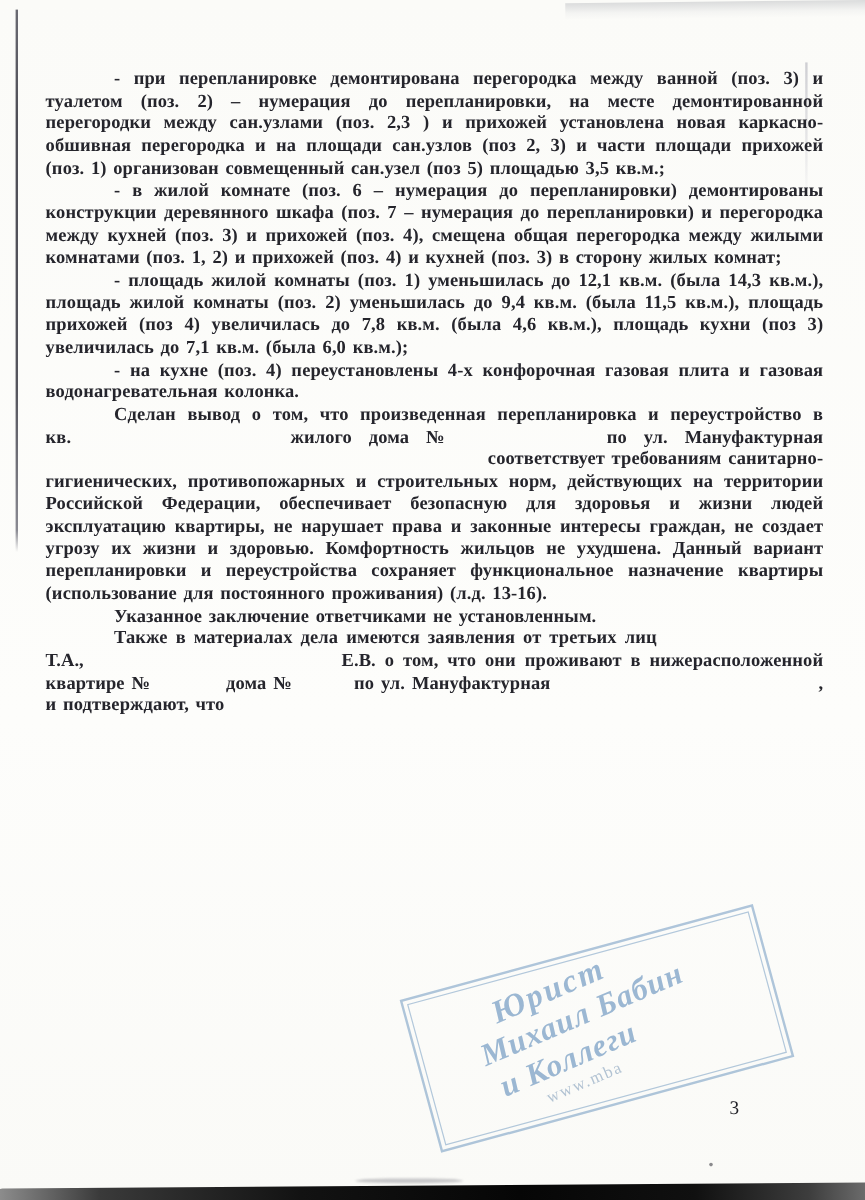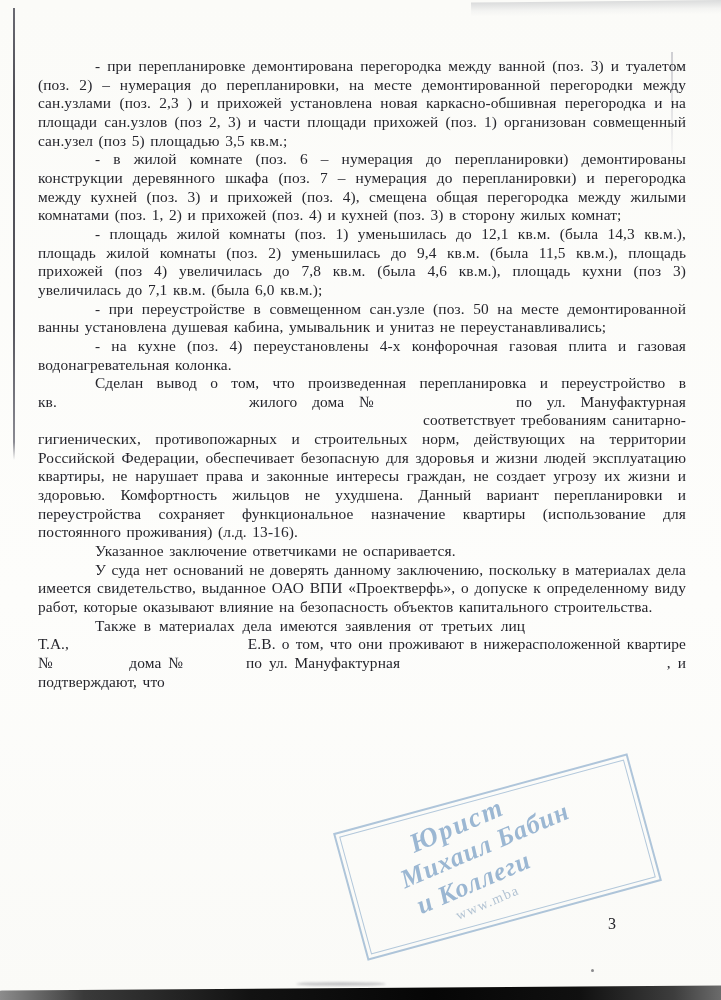--- a/index.html
+++ b/index.html
@@ -27,20 +27,21 @@
     color: #25252c;
     font-size: 15.4px;
     line-height: 18.65px;
     text-align: justify;
     word-spacing: 1.6px;
     letter-spacing: 0.1px;
   }
   .content p {
     margin: 0;
     text-indent: 57px;
+    font-weight: bold;
   }
   
   .edge-left {
     position: absolute;
     left: 13px;
     top: 8px;
     width: 2px;
     height: 452px;
     background: linear-gradient(180deg, #6a6a72 0%, #4e4e56 20%, #55555d 70%, #8a8a92 96%, rgba(140,140,148,0) 100%);
   }
@@ -148,25 +149,23 @@
 <div class="page">
 
   <div class="smudge-top"></div>
   <div class="edge-left"></div>
   <div class="fold-right"></div>
 
   <div class="content">
     <p>- при перепланировке демонтирована перегородка между ванной (поз. 3) и туалетом (поз. 2) – нумерация до перепланировки, на месте демонтированной перегородки между сан.узлами (поз. 2,3 ) и прихожей установлена новая каркасно-обшивная перегородка и на площади сан.узлов (поз 2, 3) и части площади прихожей (поз. 1) организован совмещенный сан.узел (поз 5) площадью 3,5 кв.м.;</p>
     <p>- в жилой комнате (поз. 6 – нумерация до перепланировки) демонтированы конструкции деревянного шкафа (поз. 7 – нумерация до перепланировки) и перегородка между кухней (поз. 3) и прихожей (поз. 4), смещена общая перегородка между жилыми комнатами (поз. 1, 2) и прихожей (поз. 4) и кухней (поз. 3) в сторону жилых комнат;</p>
     <p>- площадь жилой комнаты (поз. 1) уменьшилась до 12,1 кв.м. (была 14,3 кв.м.), площадь жилой комнаты (поз. 2) уменьшилась до 9,4 кв.м. (была 11,5 кв.м.), площадь прихожей (поз 4) увеличилась до 7,8 кв.м. (была 4,6 кв.м.), площадь кухни (поз 3) увеличилась до 7,1 кв.м. (была 6,0 кв.м.);</p>
-    <p>- при переустройстве в совмещенном сан.узле (поз. 50 на месте демонтированной ванны установлена душевая кабина, умывальник и унитаз не переустанавливались;</p>
     <p>- на кухне (поз. 4) переустановлены 4-х конфорочная газовая плита и газовая водонагревательная колонка.</p>
     <p>Сделан вывод о том, что произведенная перепланировка и переустройство в кв.&nbsp;&nbsp;&nbsp;&nbsp;&nbsp;&nbsp;&nbsp;&nbsp;&nbsp;&nbsp;&nbsp;&nbsp; жилого дома №&nbsp;&nbsp;&nbsp;&nbsp;&nbsp;&nbsp;&nbsp;&nbsp; по ул. Мануфактурная &nbsp;&nbsp;&nbsp;&nbsp;&nbsp;&nbsp;&nbsp;&nbsp;&nbsp;&nbsp;&nbsp;&nbsp;&nbsp;&nbsp;&nbsp;&nbsp;&nbsp;&nbsp;&nbsp;&nbsp;&nbsp;&nbsp;&nbsp;&nbsp;&nbsp;&nbsp;&nbsp;&nbsp;&nbsp;&nbsp;&nbsp;&nbsp;&nbsp;&nbsp;&nbsp;&nbsp;&nbsp;&nbsp;&nbsp;&nbsp;&nbsp;&nbsp;&nbsp;&nbsp;&nbsp;&nbsp;&nbsp;&nbsp;&nbsp;&nbsp;&nbsp;&nbsp;&nbsp;&nbsp;&nbsp;&nbsp;&nbsp;&nbsp;&nbsp;&nbsp;&nbsp;&nbsp;&nbsp;&nbsp;&nbsp; соответствует требованиям санитарно-гигиенических, противопожарных и строительных норм, действующих на территории Российской Федерации, обеспечивает безопасную для здоровья и жизни людей эксплуатацию квартиры, не нарушает права и законные интересы граждан, не создает угрозу их жизни и здоровью. Комфортность жильцов не ухудшена. Данный вариант перепланировки и переустройства сохраняет функциональное назначение квартиры (использование для постоянного проживания) (л.д. 13-16).</p>
-    <p>Указанное заключение ответчиками не оспаривается.</p>
-    <p>У суда нет оснований не доверять данному заключению, поскольку в материалах дела имеется свидетельство, выданное ОАО ВПИ «Проектверфь», о допуске к определенному виду работ, которые оказывают влияние на безопасность объектов капитального строительства.</p>
+    <p>Указанное заключение ответчиками не установленным.</p>
     <p>Также в материалах дела имеются заявления от третьих лиц &nbsp;&nbsp;&nbsp;&nbsp;&nbsp;&nbsp;&nbsp;&nbsp;&nbsp;&nbsp;&nbsp;&nbsp;&nbsp;&nbsp;&nbsp;&nbsp;&nbsp;&nbsp;&nbsp;&nbsp; Т.А.,&nbsp;&nbsp;&nbsp;&nbsp;&nbsp;&nbsp;&nbsp;&nbsp;&nbsp;&nbsp;&nbsp;&nbsp;&nbsp;&nbsp;&nbsp;&nbsp;&nbsp;&nbsp;&nbsp;&nbsp;&nbsp;&nbsp;&nbsp;&nbsp;&nbsp;&nbsp;&nbsp;&nbsp; Е.В. о том, что они проживают в нижерасположенной квартире №&nbsp;&nbsp;&nbsp;&nbsp;&nbsp;&nbsp;&nbsp;&nbsp;&nbsp;&nbsp; дома №&nbsp;&nbsp;&nbsp;&nbsp;&nbsp;&nbsp;&nbsp;&nbsp; по ул. Мануфактурная &nbsp;&nbsp;&nbsp;&nbsp;&nbsp;&nbsp;&nbsp;&nbsp;&nbsp;&nbsp;&nbsp;&nbsp;&nbsp;&nbsp;&nbsp;&nbsp;&nbsp;&nbsp;&nbsp;&nbsp;&nbsp;&nbsp;&nbsp;&nbsp;&nbsp;&nbsp;&nbsp;&nbsp;&nbsp;&nbsp;&nbsp;&nbsp;&nbsp;&nbsp;&nbsp;&nbsp;&nbsp;&nbsp;, и подтверждают, что</p>
   </div>
 
   <div class="stamp">
     <div class="stamp-inner"></div>
     <div class="stamp-text">
       <div class="stamp-line1">Юрист</div>
       <div class="stamp-line2">Михаил Бабин</div>
       <div class="stamp-line3">и Коллеги</div>
       <div class="stamp-url">www.mba</div>

